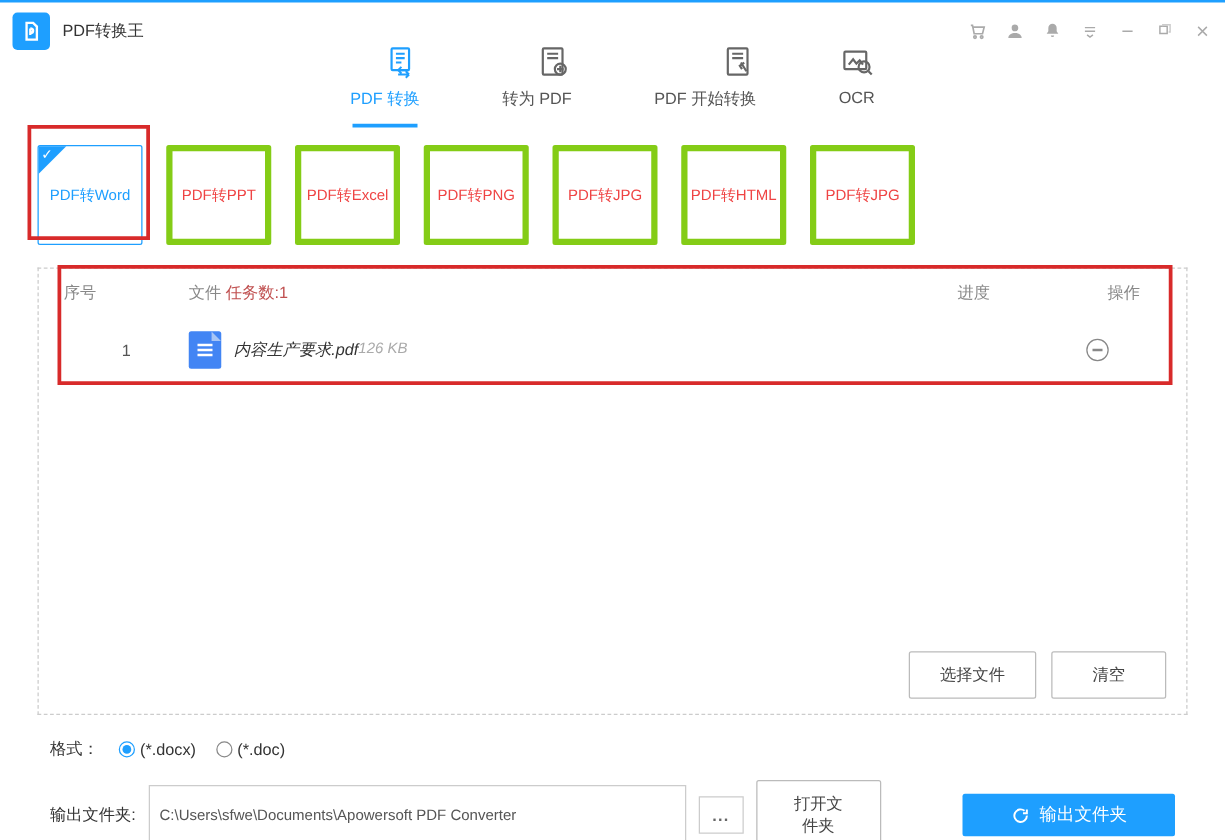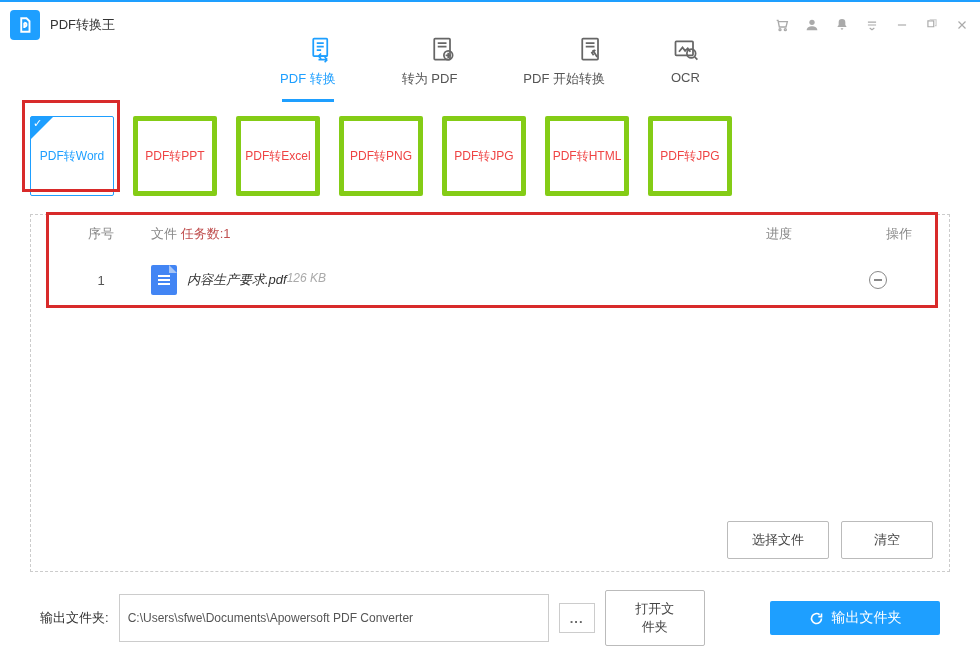--- a/index.html
+++ b/index.html
@@ -24,21 +24,21 @@
     .highlight-box2 { position: absolute; left: 46px; top: 212px; width: 892px; height: 96px; border: 3px solid #d82a2a; pointer-events: none; z-index: 5; }
     
     .format-row { display: flex; gap: 19px; padding: 10px 0 0 30px; margin-top: 6px; }
     .format-card { width: 84px; height: 80px; border: 5px solid #84cc16; border-radius: 2px; display: flex; align-items: center; justify-content: center; font-size: 12px; color: #ef4444; cursor: pointer; position: relative; background: #fff; }
     .format-card.active { border: 1px solid #1e9fff; color: #1e9fff; }
     .format-card.active .corner { position: absolute; top: 0; left: 0; width: 0; height: 0; border-top: 22px solid #1e9fff; border-right: 22px solid transparent; }
     .format-card.active .check { position: absolute; top: 0px; left: 2px; color: #fff; font-size: 11px; }
     
     .content-area { margin: 18px 30px 0 30px; border: 1px dashed #ccc; height: 358px; position: relative; }
     .table-header { display: flex; padding: 10px 20px; color: #888; font-size: 13px; }
-    .col-no { width: 100px; text-align: center; }
+    .col-no { width: 100px; }
     .col-file { flex: 1; }
     .task-count { color: #c05050; }
     .col-progress { width: 180px; text-align: center; }
     .col-action { width: 60px; text-align: center; }
     
     .file-row { display: flex; align-items: center; padding: 12px 20px; }
     .file-row .col-no { text-align: center; color: #555; }
     .file-row .file-cell { flex: 1; display: flex; align-items: center; gap: 10px; }
     .file-icon { width: 26px; height: 30px; background: #4285f4; border-radius: 2px; position: relative; display:flex; align-items:center; justify-content:center; }
     .file-icon::before { content: ""; position: absolute; top: 0; right: 0; width: 8px; height: 8px; background: #a7c5f5; clip-path: polygon(0 0, 100% 100%, 0 100%); }
@@ -229,20 +229,31 @@
       <div class="remove-btn"></div>
     </div>
   </div>
   <div class="bottom-buttons">
     <button class="btn">选择文件</button>
     <button class="btn" style="padding:6px 32px">清空</button>
   </div>
 </div>
 
 <div class="footer">
+  <div class="format-row2">
+    <span>格式：</span>
+    <label class="radio-wrap">
+      <span class="radio checked"></span>
+      <span>(*.docx)</span>
+    </label>
+    <label class="radio-wrap">
+      <span class="radio"></span>
+      <span>(*.doc)</span>
+    </label>
+  </div>
   <div class="output-row">
     <span class="output-label">输出文件夹:</span>
     <div class="path-input">
         <span>C:\Users\sfwe\Documents\Apowersoft PDF Converter</span>
       </div>
     <div class="browse-btn">...</div>
     <button class="btn open-folder">打开文件夹</button>
     <div class="spacer-flex"></div>
     <button class="start-btn">
       <svg class="refresh-icon" viewBox="0 0 24 24" fill="none" stroke="#fff" stroke-width="2.5">

